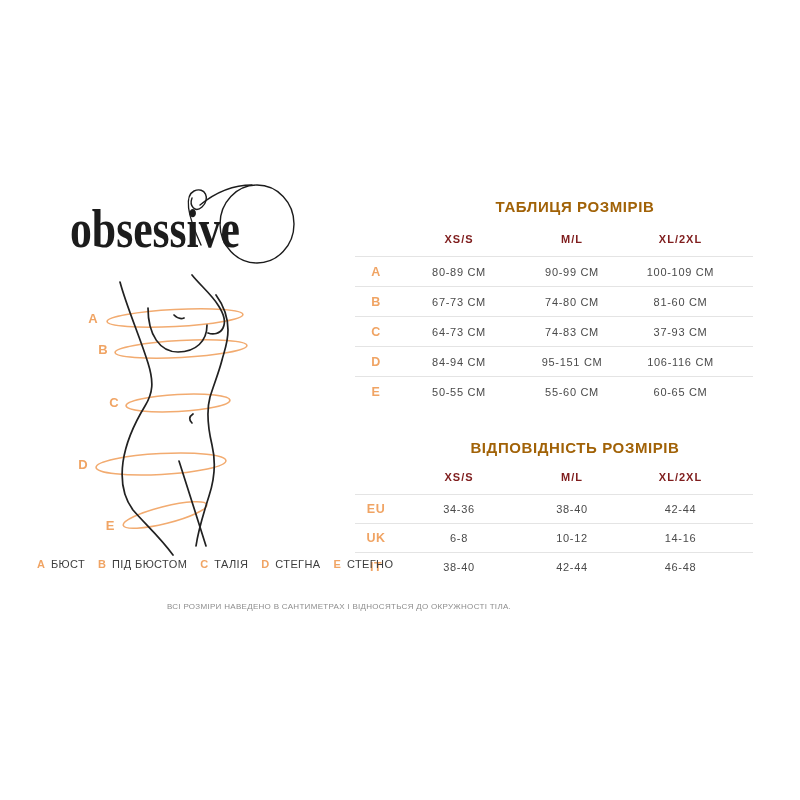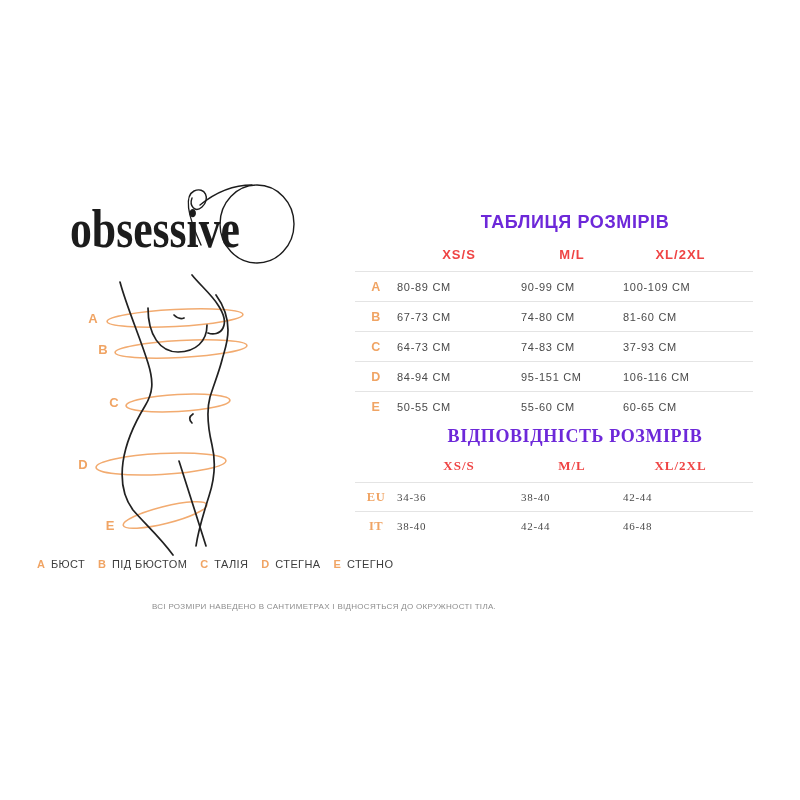--- a/index.html
+++ b/index.html
@@ -9,40 +9,40 @@
   .illustration{position:absolute;left:30px;top:165px;width:320px;height:440px;}
   .logo-text{font-family:"Liberation Serif",serif;font-weight:700;font-size:54px;fill:#1c1c1c;}
   .flourish{fill:none;stroke:#1c1c1c;stroke-width:1.4;stroke-linecap:round;}
   .body-line{fill:none;stroke:#212121;stroke-width:1.7;stroke-linecap:round;}
   .ring{fill:none;stroke:#F2AB70;stroke-width:1.6;}
   .ring-label{font-family:"Liberation Sans",sans-serif;font-weight:700;font-size:13px;
               fill:#F0A464;text-anchor:middle;}
   
   .tbl{position:absolute;left:355px;width:398px;}
   .tbl-1{top:198px;}
-  .tbl-2{top:412px;font-family:Liberation Serif, serif;}
-  .tbl-title{margin:15px 0 16px 42px;text-align:center;font-size:18px;font-weight:700;
-             letter-spacing:.6px;color:#6d28d9;line-height:18px;}
+  .tbl-2{top:439px;}
+  .tbl-title{margin:0 0 16px 42px;text-align:center;font-size:15px;font-weight:700;
+             letter-spacing:.6px;color:#a16207;line-height:18px;}
   .tbl-2 .tbl-title{margin-bottom:13px;}
   .thead,.trow{display:grid;grid-template-columns:42px 124px 102px 115px;}
   .thead{padding-bottom:9px;}
-  .hcell{text-align:center;color:#ef4444;font-weight:700;font-size:13px;
+  .hcell{text-align:center;color:#7f1d1d;font-weight:700;font-size:11px;
          letter-spacing:1px;line-height:15px;}
   .trow{height:29px;align-items:center;border-top:1px solid #e4e4e4;}
   .tbl-2 .trow{height:28px;}
   .rlabel{text-align:center;color:#F0A464;font-weight:700;font-size:12.5px;letter-spacing:.5px;}
-  .cell{color:#4a4a4a;font-size:11px;letter-spacing:.7px;white-space:nowrap;}
+  .cell{text-align:center;color:#4a4a4a;font-size:11px;letter-spacing:.7px;white-space:nowrap;}
   
   .legend{position:absolute;left:37px;top:558px;display:flex;gap:13px;align-items:baseline;white-space:nowrap;}
   .leg-item{display:inline-flex;align-items:baseline;}
   .leg-letter{color:#F0A464;font-weight:700;font-size:11px;margin-right:6px;}
   .leg-label{color:#3d3d3d;font-size:11px;letter-spacing:.4px;}
   
   .footnote{position:absolute;left:0;top:602px;width:648px;text-align:center;
-            font-size:8px;letter-spacing:.3px;color:#8d8d8d;}
+            font-size:8px;letter-spacing:.3px;color:#8d8d8d;padding-left:15px;}
 </style>
 </head>
 <body>
 
 <div class="page">
 
   <svg class="illustration" viewBox="0 0 320 440">
 
     <text class="logo-text" x="40" y="82" textLength="170" lengthAdjust="spacingAndGlyphs">obsessive</text>
     <ellipse class="flourish" cx="227" cy="59" rx="37" ry="39"></ellipse>
@@ -118,20 +118,26 @@
       <span class="hcell">M/L</span>
       <span class="hcell">XL/2XL</span>
     </div>
     <div class="trow">
       <span class="rlabel">EU</span>
       <span class="cell">34-36</span>
       <span class="cell">38-40</span>
       <span class="cell">42-44</span>
     </div>
     <div class="trow">
+      <span class="rlabel">UK</span>
+      <span class="cell">6-8</span>
+      <span class="cell">10-12</span>
+      <span class="cell">14-16</span>
+    </div>
+    <div class="trow">
       <span class="rlabel">IT</span>
       <span class="cell">38-40</span>
       <span class="cell">42-44</span>
       <span class="cell">46-48</span>
     </div>
   </section>
 
   <div class="legend">
     <span class="leg-item">
       <span class="leg-letter">A</span>

